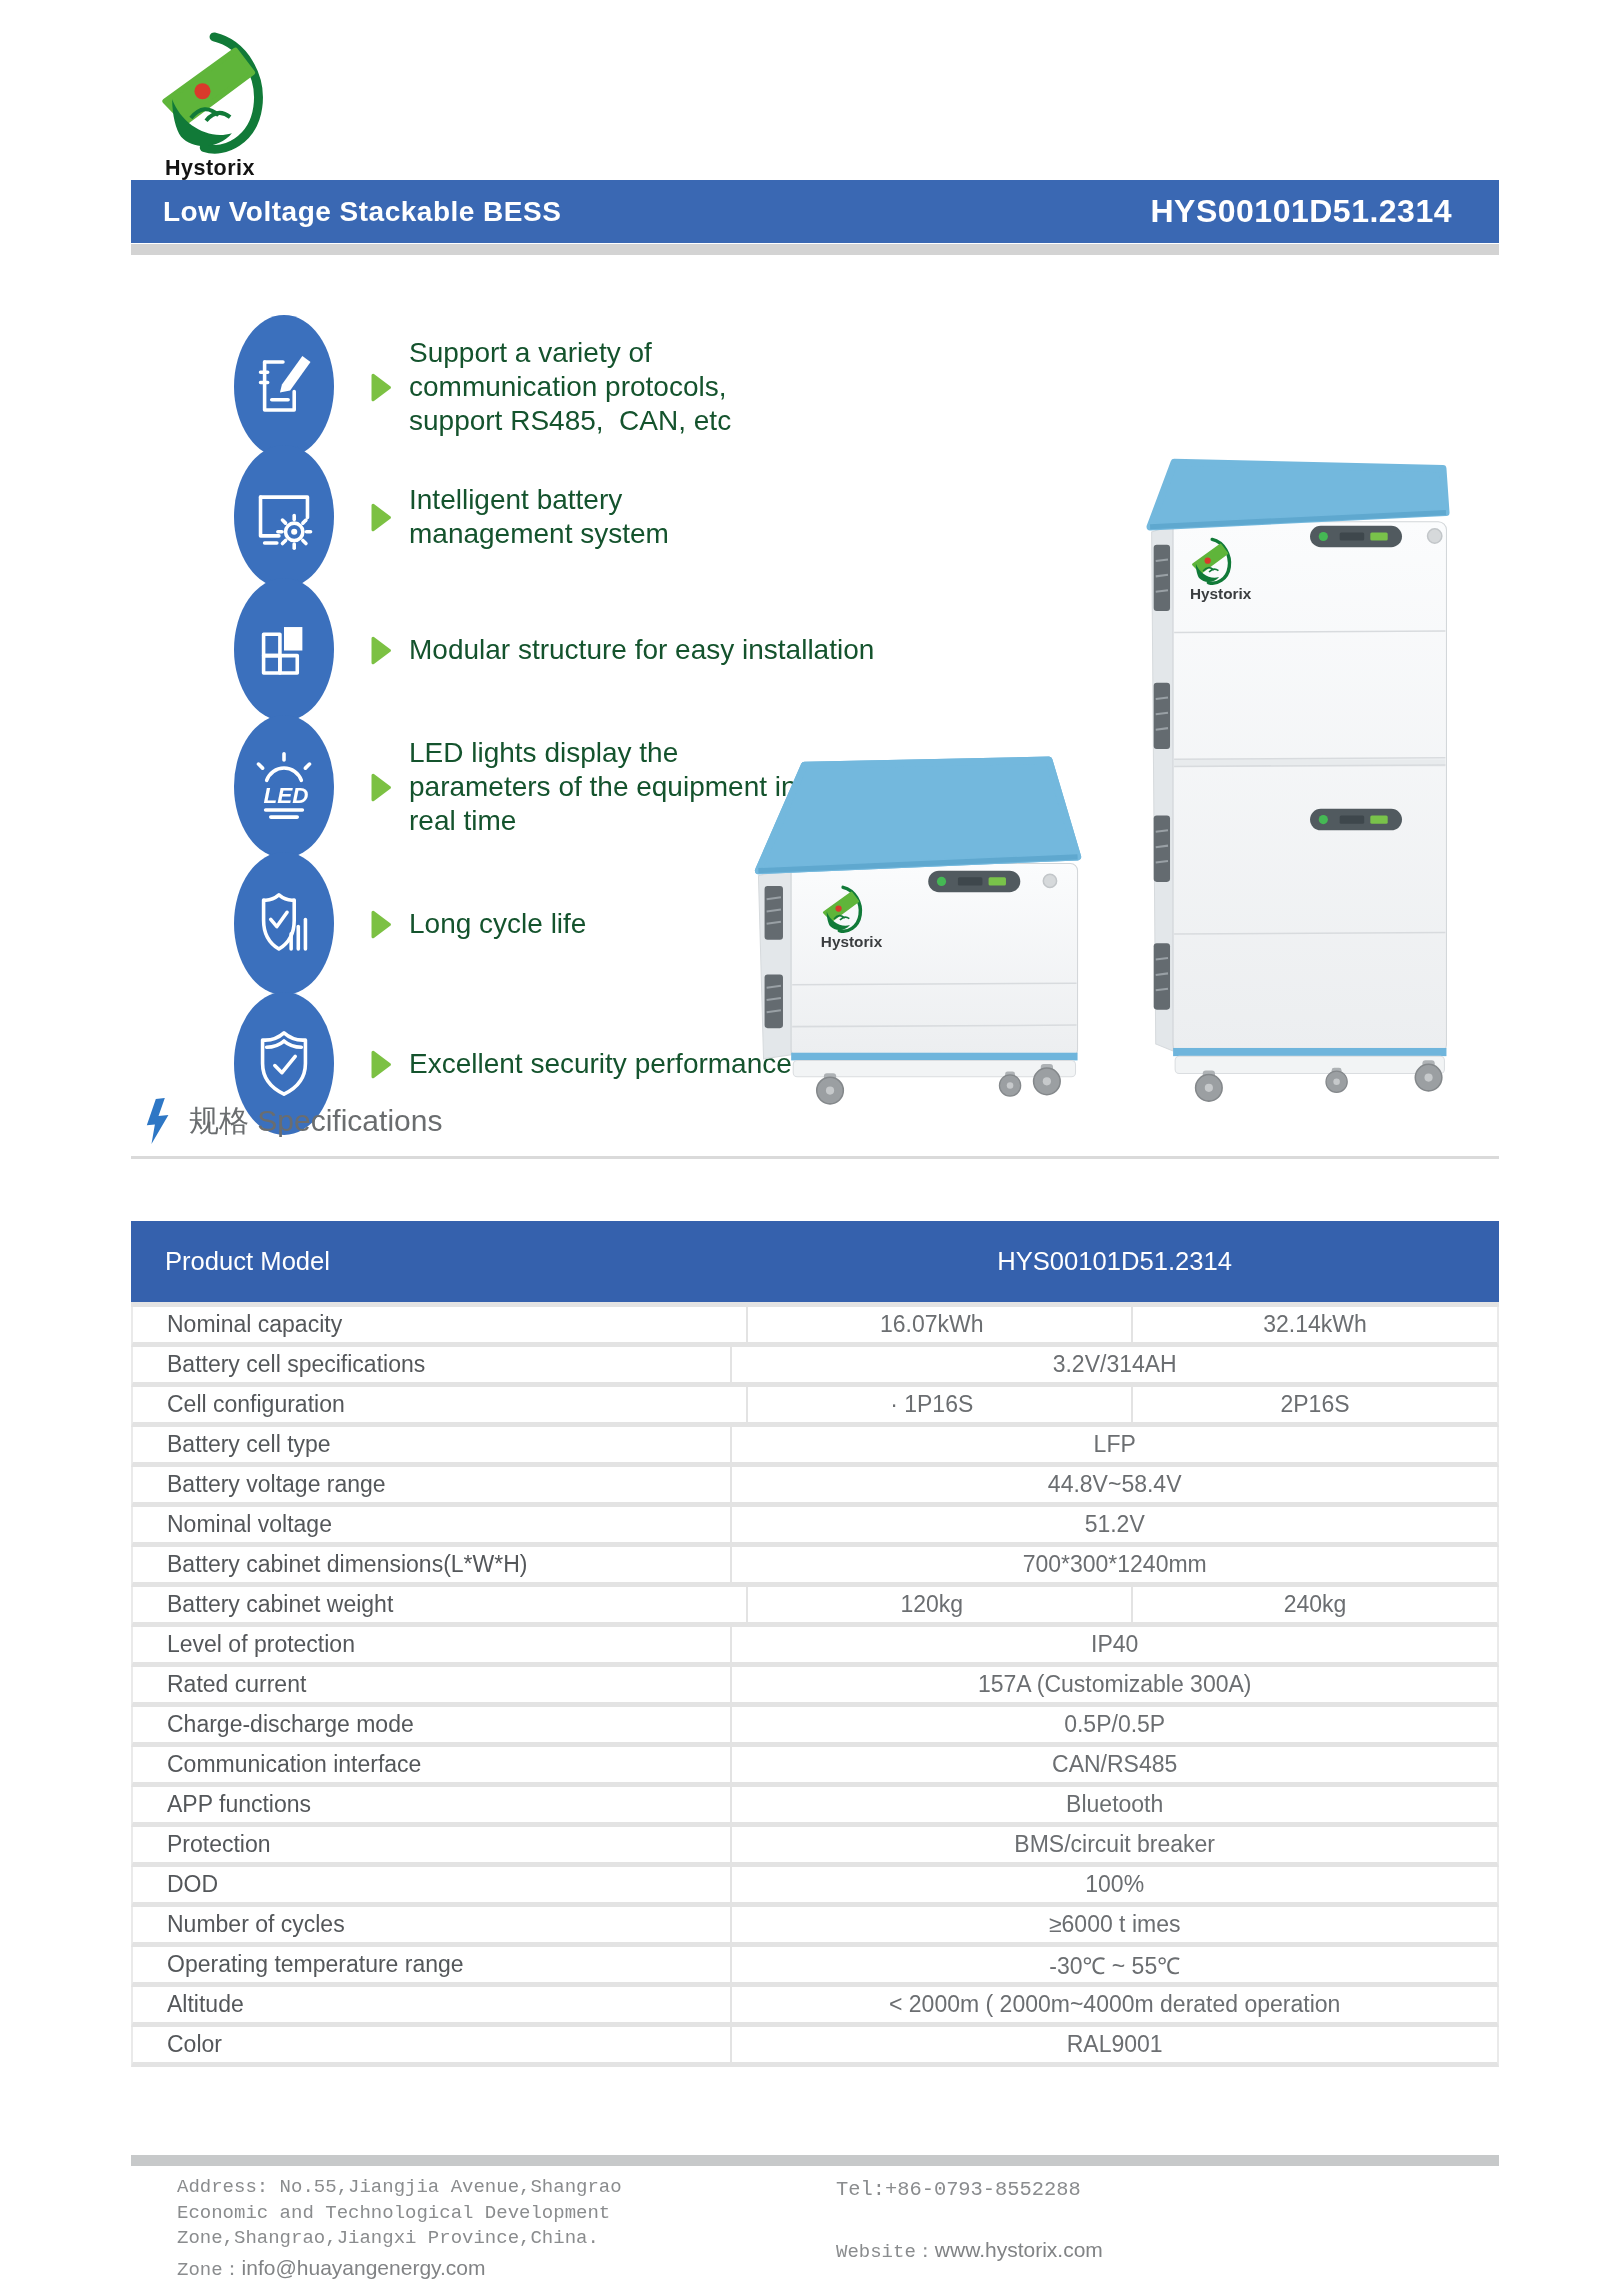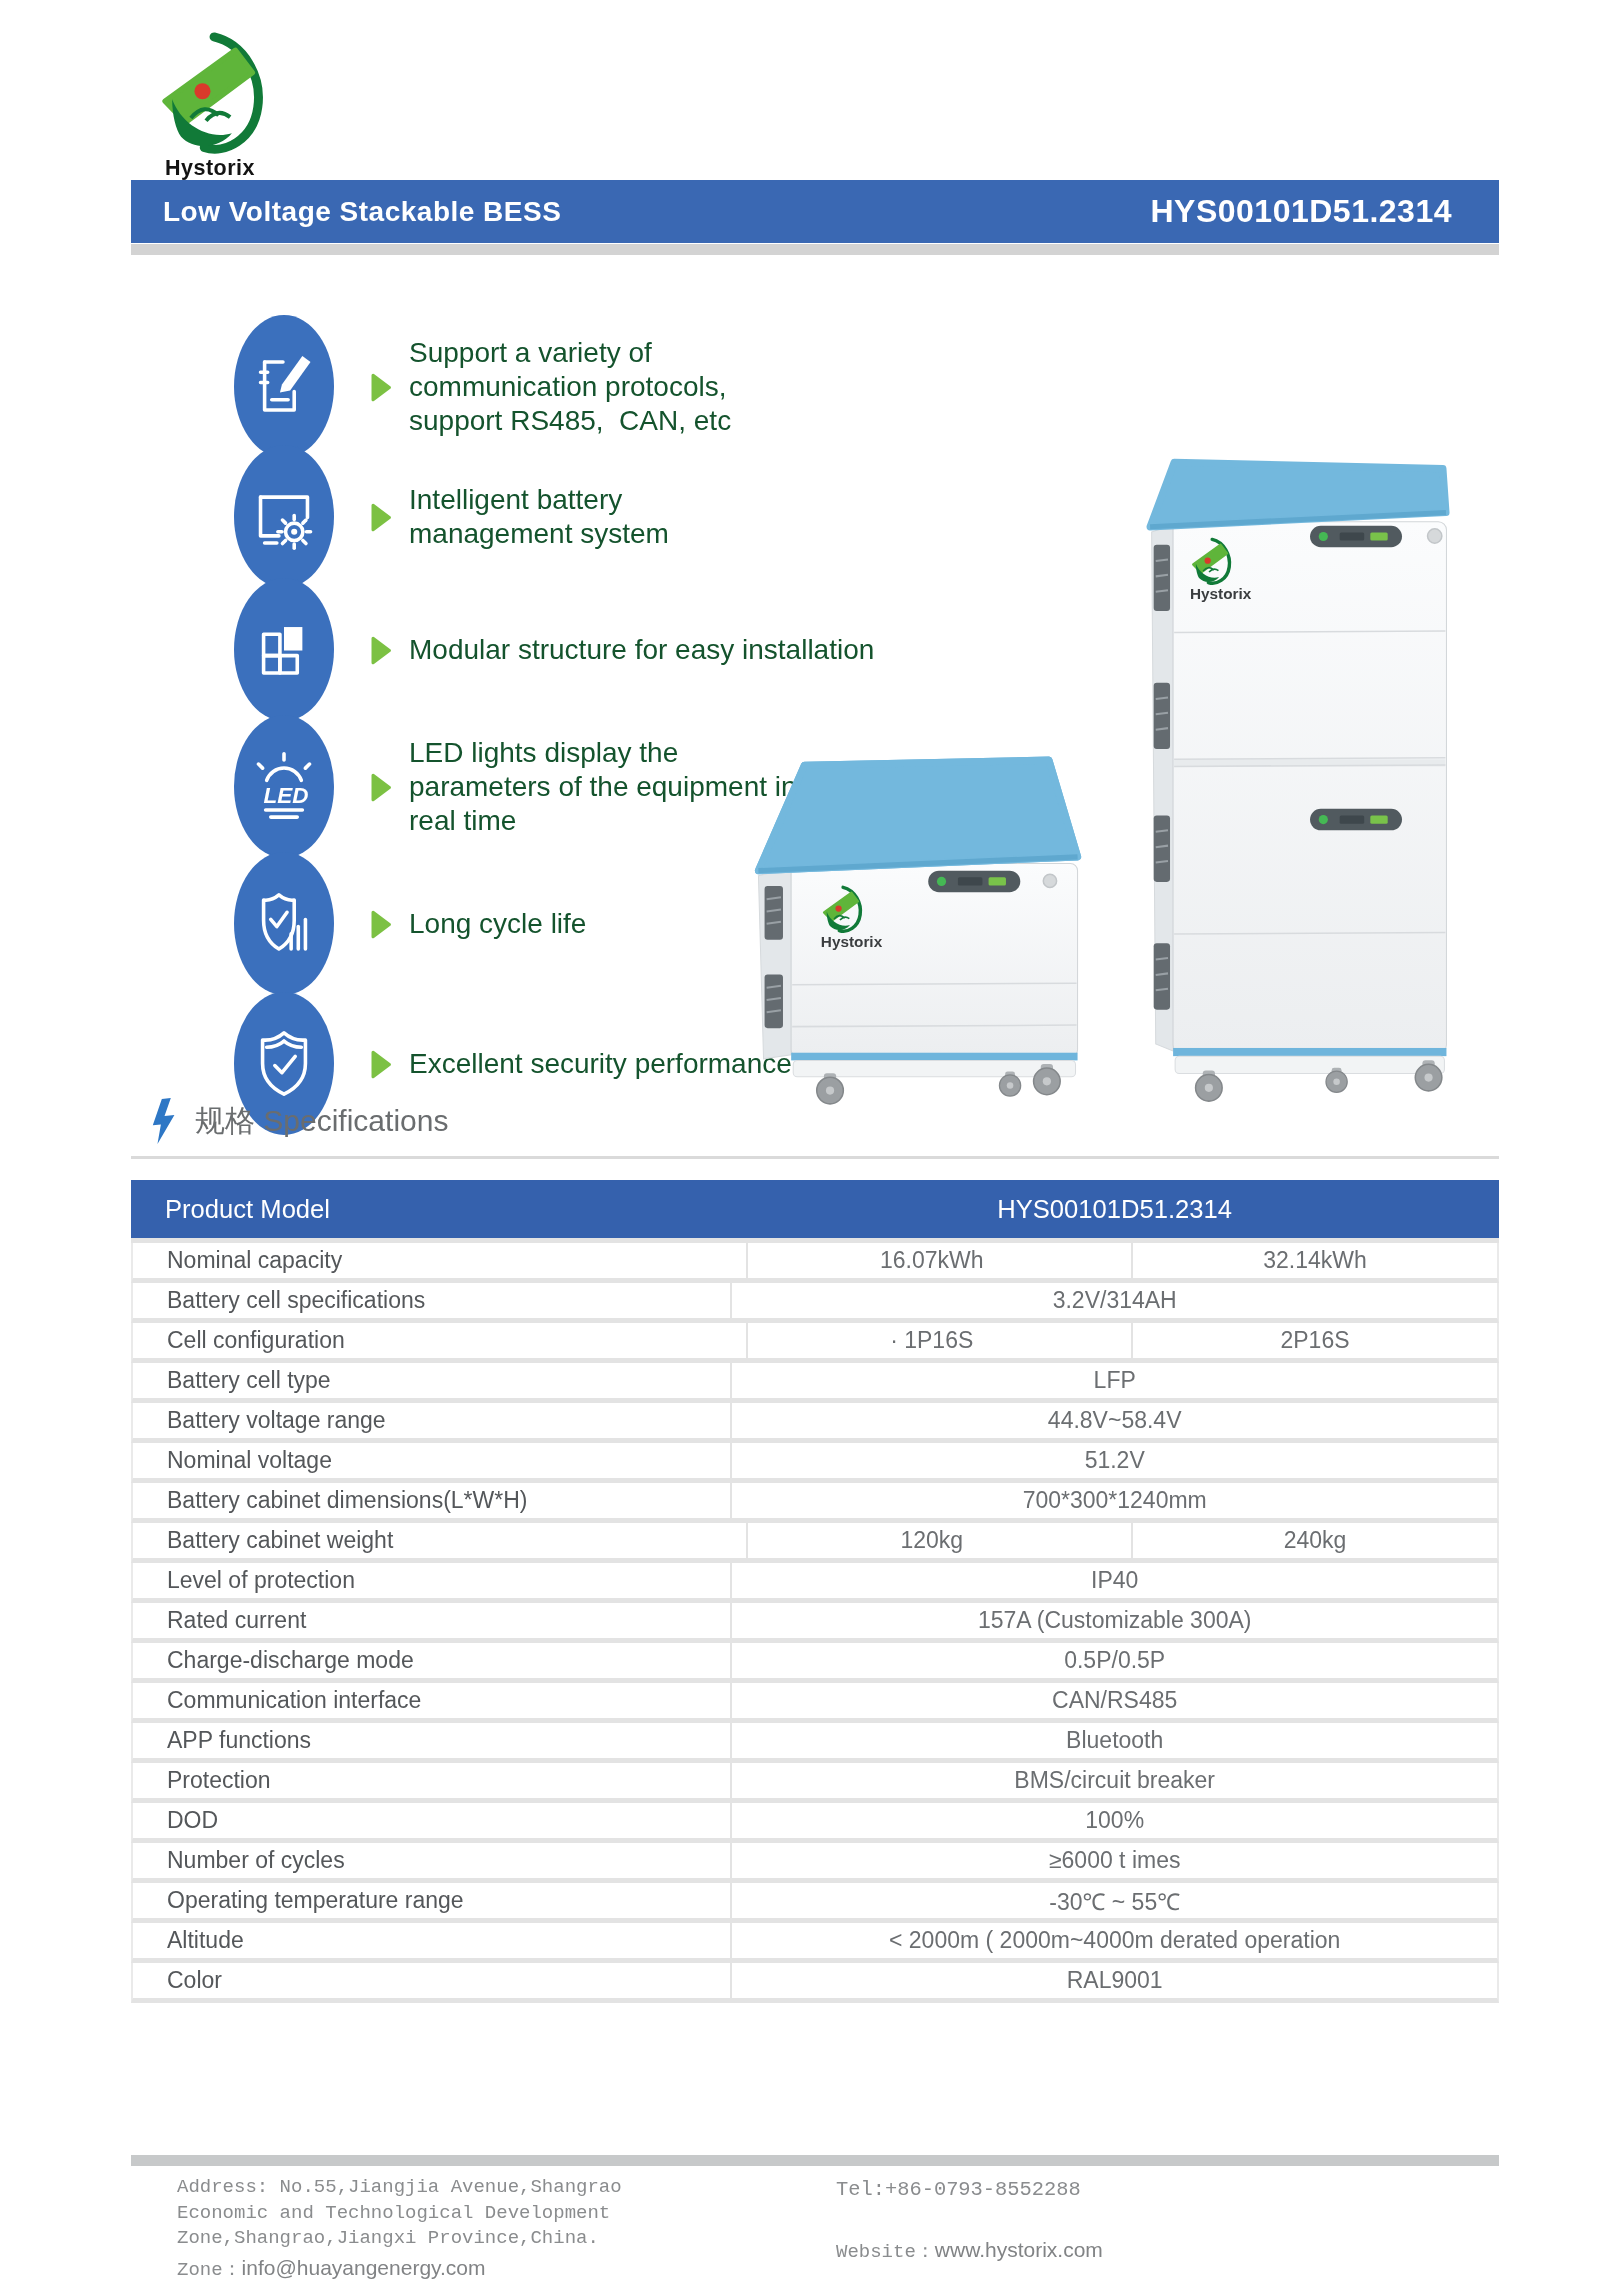--- a/index.html
+++ b/index.html
@@ -38,31 +38,31 @@
   .cab-trim{fill:#6FB5DC;}
   .vent{fill:#646B70;}
   .vent-slat{stroke:#99A0A5;stroke-width:4;}
   .led{fill:#515A5F;}
   .wheel{fill:#9B9FA2;stroke:#84888B;stroke-width:3;}
   .hub{fill:#C6C9CB;}
   .fork{fill:#AEB2B5;}
   .cab-logo-word{font-size:30px;font-weight:bold;fill:#3A3D3F;font-family:"Liberation Sans",sans-serif;}
 
   
-  .spec-head{position:absolute;left:150px;top:1098px;display:flex;align-items:center;}
+  .spec-head{position:absolute;left:144px;top:1098px;display:flex;align-items:center;}
   .bolt{width:26.6px;height:47px;margin-right:18.4px;}
   .spec-title{font-size:30px;color:#6A6D6F;}
   .spec-rule{position:absolute;left:131px;top:1156px;width:1368px;height:3.1px;background:#DADADA;}
 
   
   .spec-table{position:absolute;left:131px;top:1180px;width:1368px;}
   .srow{display:grid;grid-template-columns:43.8% 28.2% 28%;height:40px;background:#ffffff;
         border-bottom:5.1px solid #E3E3E3;border-left:2px solid #EAEAEA;border-right:2px solid #EAEAEA;
         box-sizing:border-box;}
-  .srow.head{height:63px;background:#3561AD;border-left:none;border-right:none;}
+  .srow.head{height:86px;background:#3561AD;border-left:none;border-right:none;margin-top:41px;}
   .cell-label{display:flex;align-items:center;padding-left:34px;font-size:23px;color:#54575A;}
   .head .cell-label{color:#ffffff;font-size:25.6px;}
   .cell-v{display:flex;align-items:center;justify-content:center;font-size:23px;color:#6B6E71;
           border-left:2px solid #E3E3E3;margin-left:16px;}
   .cell-span{grid-column:2/4;display:flex;align-items:center;justify-content:center;
              font-size:23px;color:#6B6E71;border-left:2px solid #E3E3E3;}
   .head .cell-span{border-left:none;color:#ffffff;font-size:25.6px;}
 
   
   .footer-band{position:absolute;left:131px;top:2155px;width:1368px;height:11.2px;background:#C7C9CA;}

